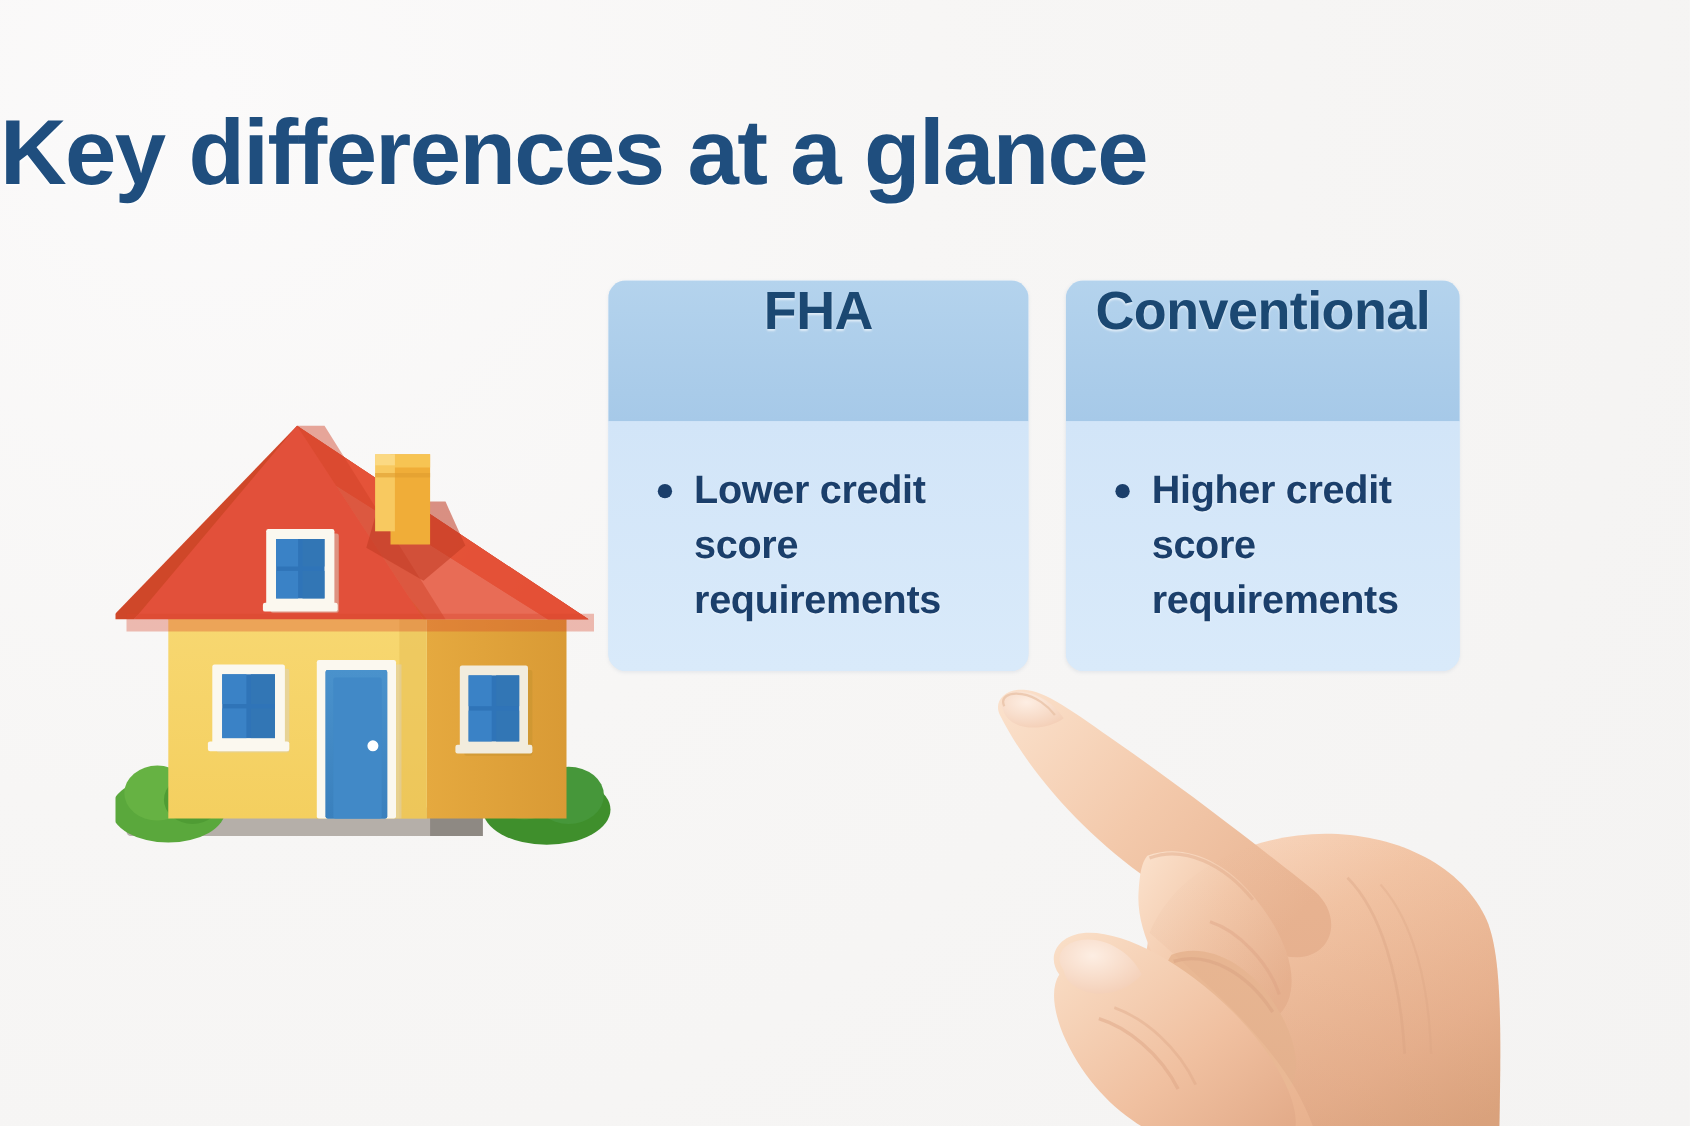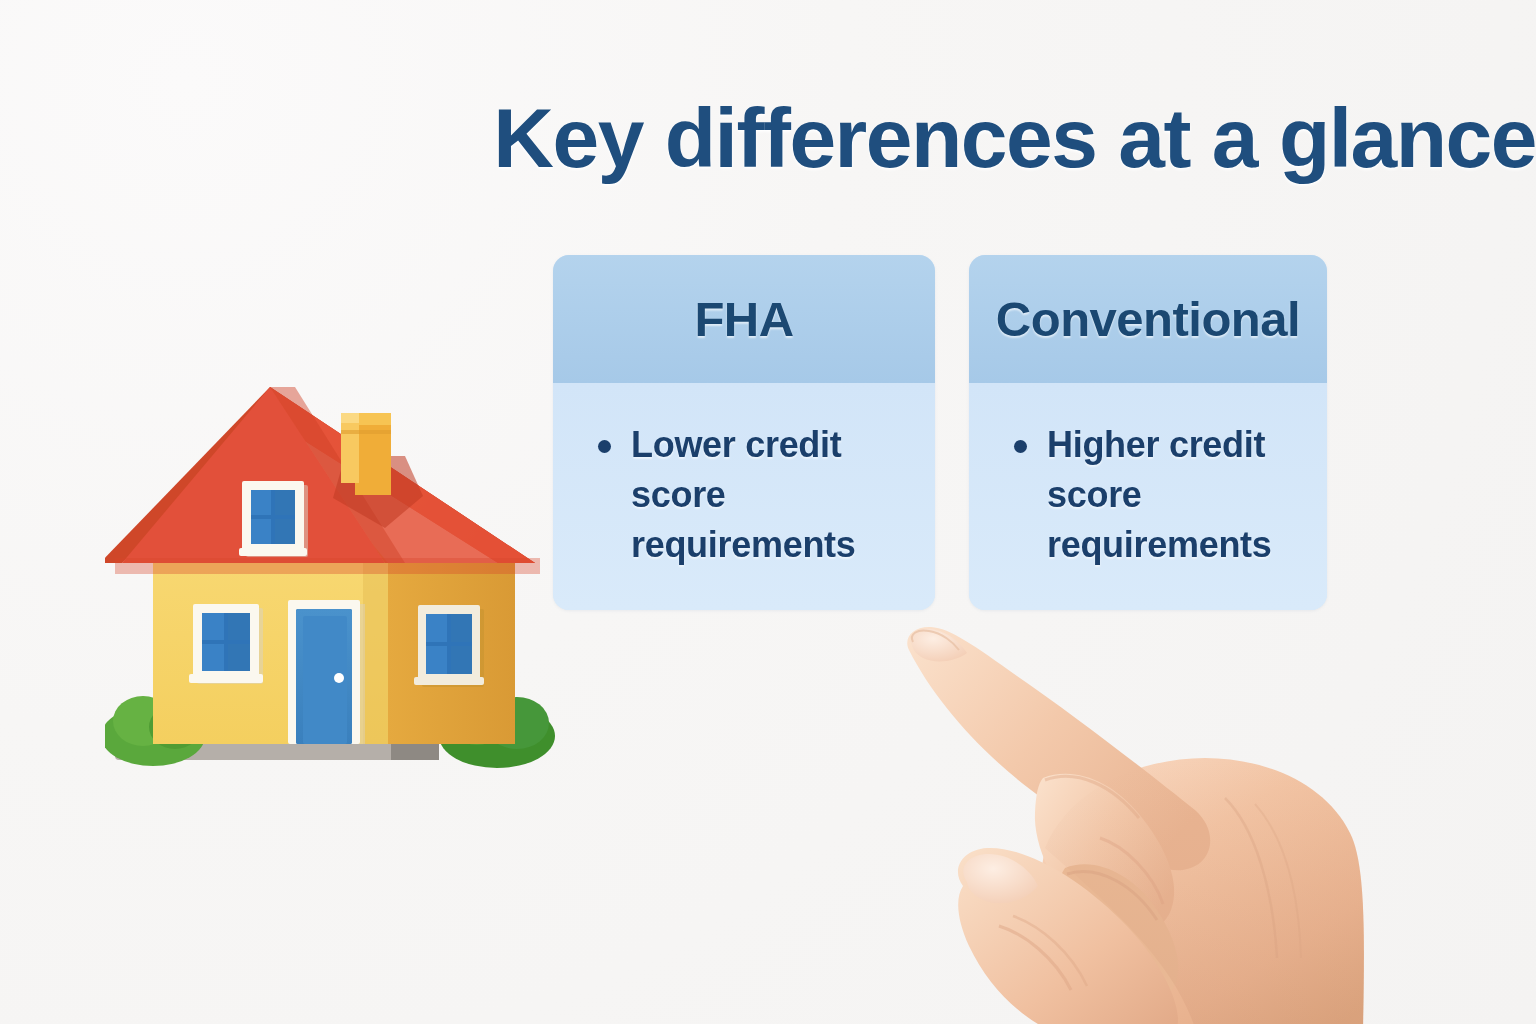--- a/index.html
+++ b/index.html
@@ -22,21 +22,21 @@
       radial-gradient(circle at 12% 8%, #fbfafa 0%, #f7f6f5 40%, #f4f3f2 100%);
     overflow: hidden;
   }
 
   
   #page-title {
     position: absolute;
     left: 0;
     top: 96px;
     width: 1536px;
-    text-align: right;
+    text-align: left;
     font-size: 84px;
     font-weight: bold;
     letter-spacing: -1.5px;
     color: #1f4e7e;
     line-height: 1;
     text-shadow: 0 2px 3px rgba(255,255,255,0.9), 0 1px 0 rgba(255,255,255,0.6);
     white-space: nowrap;
   }
 
   
@@ -49,21 +49,20 @@
     box-shadow: 0 1px 3px rgba(100,130,170,0.10);
     background: #d6e8f9;
   }
   #card-fha  { left: 553px; width: 382px; }
   #card-conv { left: 969px; width: 358px; }
 
   .card-header {
     height: 128px;
     background: linear-gradient(180deg, #b4d3ed 0%, #a6c9e8 100%);
     display: flex;
-    align-items: center;
     justify-content: center;
   }
   .card-header-title {
     font-size: 49px;
     font-weight: bold;
     color: #1b4872;
     letter-spacing: -0.5px;
     text-shadow: 0 1.5px 2px rgba(255,255,255,0.62);
     white-space: nowrap;
   }

